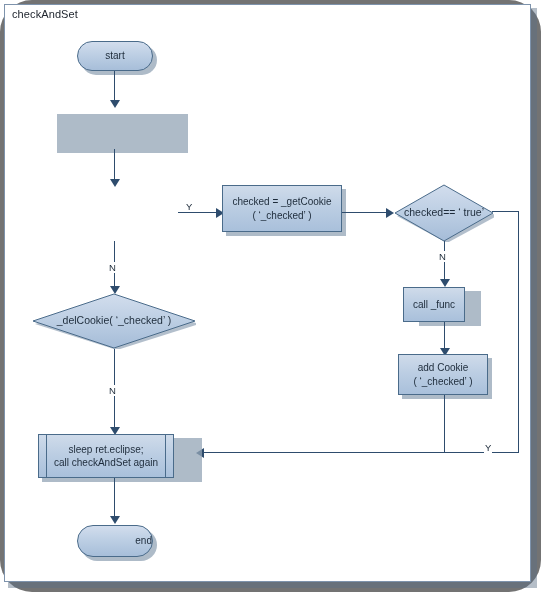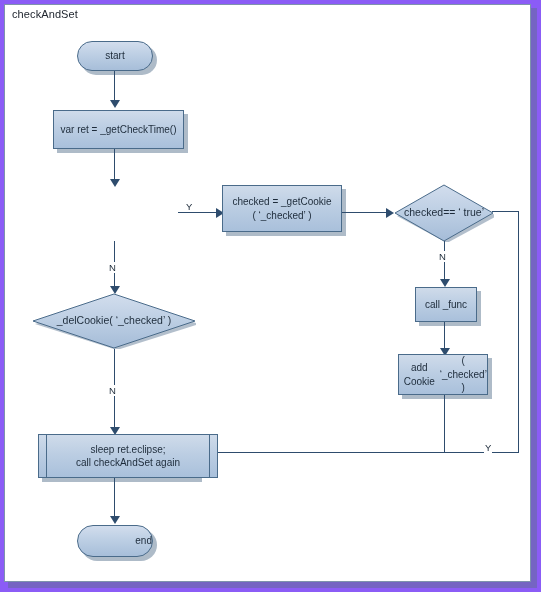--- a/index.html
+++ b/index.html
@@ -1,19 +1,19 @@
 <!DOCTYPE html>
 <html><head>
 <meta charset="utf-8">
 <style>
   html,body{margin:0;padding:0;background:#ffffff;}
   body{width:541px;height:592px;overflow:hidden;
        font-family:"Liberation Sans","DejaVu Sans",sans-serif;}
 
-  #canvas{position:relative;width:541px;height:592px;background:#8b5cf6;}
+  #canvas{position:relative;width:541px;height:592px;background:#737373;border-radius:32px;}
 
   
   .frame{position:absolute;left:4px;top:4px;width:527px;height:578px;
          border:1px solid #7e93ac;background:#ffffff;box-sizing:border-box;}
   .frame-shadow{position:absolute;left:8px;top:8px;width:529px;height:580px;
          background:#5a6e86;opacity:.45;}
 
   .title{position:absolute;left:12px;top:8px;font-size:11px;color:#222831;
          letter-spacing:.1px;}
 
@@ -69,23 +69,20 @@
 
   <div class="shadow" style="left:81px;top:45px;width:76px;height:30px;border-radius:999px;"></div>
   <div class="shape term" style="left:77px;top:41px;width:76px;height:30px;">
     <span>start</span>
   </div>
 
   <div class="ln lnv" style="left:114px;top:71px;height:31px;"></div>
   <div class="arrow ar-down" style="left:110px;top:100px;"></div>
 
   <div class="shadow" style="left:57px;top:114px;width:131px;height:39px;"></div>
-  <div class="shape proc" style="left:53px;top:110px;width:131px;height:39px;">
-    <span>var ret = _getCheckTime()</span>
-  </div>
 
   <div class="ln lnv" style="left:114px;top:149px;height:33px;"></div>
   <div class="arrow ar-down" style="left:110px;top:179px;"></div>
 
 
   <div class="ln lnh" style="left:178px;top:212px;width:42px;"></div>
   <div class="arrow ar-right" style="left:216px;top:208px;"></div>
   <div class="lbl" style="left:185px;top:201px;">Y</div>
 
   <div class="ln lnv" style="left:114px;top:241px;height:48px;"></div>
@@ -123,29 +120,29 @@
   <div class="arrow ar-down" style="left:440px;top:279px;"></div>
   <div class="lbl" style="left:438px;top:251px;">N</div>
 
   <div class="ln lnh" style="left:492px;top:211px;width:27px;"></div>
   <div class="ln lnv" style="left:518px;top:211px;height:242px;"></div>
   <div class="ln lnh" style="left:200px;top:452px;width:319px;"></div>
   <div class="arrow ar-left" style="left:196px;top:448px;"></div>
   <div class="lbl" style="left:484px;top:442px;">Y</div>
 
   <div class="shadow" style="left:419px;top:291px;width:62px;height:35px;"></div>
-  <div class="shape proc" style="left:415px;top:287px;width:62px;height:35px;">
+  <div class="shape proc" style="left:403px;top:287px;width:62px;height:35px;">
     <span>call _func</span>
   </div>
 
   <div class="ln lnv" style="left:444px;top:322px;height:29px;"></div>
   <div class="arrow ar-down" style="left:440px;top:348px;"></div>
 
   <div class="shadow" style="left:402px;top:358px;width:90px;height:41px;"></div>
-  <div class="shape proc" style="left:398px;top:354px;width:90px;height:41px;flex-direction:row;">
+  <div class="shape proc" style="left:398px;top:354px;width:90px;height:41px;flex-direction:column;">
     <span>add Cookie</span>
     <span>(  ‘_checked’  )</span>
   </div>
 
   <div class="ln lnv" style="left:444px;top:395px;height:58px;"></div>
 
   <div class="dia" style="left:32px;top:293px;width:164px;height:56px;">
     <svg class="dshape" viewBox="0 0 164 56" preserveAspectRatio="none">
       <defs>
         <linearGradient id="gdia3" x1="0" y1="0" x2="0" y2="1">
@@ -158,21 +155,21 @@
       <polygon points="82,1 163,28 82,55 1,28" fill="url(#gdia3)" stroke="#4a6b8a" stroke-width="1"></polygon>
     </svg>
     <div class="dlabel">_delCookie(  ‘_checked’  )</div>
   </div>
 
   <div class="ln lnv" style="left:114px;top:349px;height:82px;"></div>
   <div class="arrow ar-down" style="left:110px;top:427px;"></div>
   <div class="lbl" style="left:108px;top:385px;">N</div>
 
   <div class="shadow" style="left:42px;top:438px;width:160px;height:44px;"></div>
-  <div class="shape predef" style="left:38px;top:434px;width:180px;height:44px;flex-direction:column;align-items:center;">
+  <div class="shape predef" style="left:38px;top:434px;width:136px;height:44px;flex-direction:column;align-items:center;">
     <span>sleep ret.eclipse;</span>
     <span>call checkAndSet again</span>
   </div>
 
   <div class="ln lnv" style="left:114px;top:478px;height:42px;"></div>
   <div class="arrow ar-down" style="left:110px;top:516px;"></div>
 
   <div class="shadow" style="left:81px;top:529px;width:76px;height:32px;border-radius:999px;"></div>
   <div class="shape term" style="left:77px;top:525px;width:76px;height:32px;justify-content:flex-end;">
     <span>end</span>

